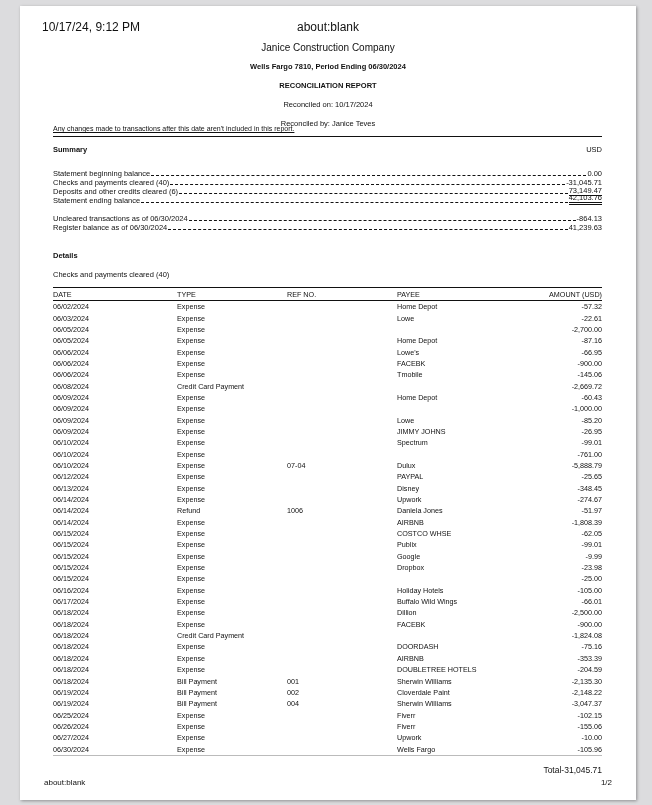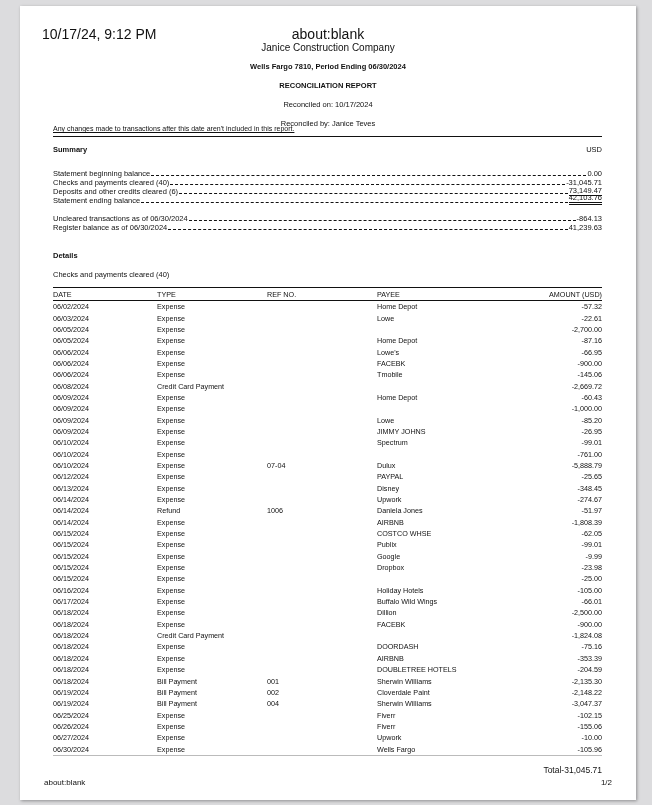--- a/index.html
+++ b/index.html
@@ -8,21 +8,21 @@
       background: #dcdcde;
       font-family: "Liberation Sans", sans-serif;
       color: #111;
       position: relative;
     }
     .sheet {
       position: absolute; left: 20px; top: 6px; width: 616px; height: 794px;
       background: #fff;
       box-shadow: 1px 1px 3px rgba(0,0,0,0.35);
     }
-    .hdr { position: absolute; top: 20px; font-size: 14px; }
+    .hdr { position: absolute; top: 14px; font-size: 12px; }
     .hdr.left { left: 22px; }
     .hdr.center { left: 0; width: 100%; text-align: center; }
     .ftr { position: absolute; top: 772px; font-size: 8px; }
     .ftr.left { left: 24px; }
     .ftr.right { right: 24px; }
 
     .titles { position: absolute; left: 0; top: 36px; width: 100%; text-align: center; }
     .titles div { line-height: 11px; }
     .t-company { font-size: 10px; margin-bottom: 8px; }
     .t-account { font-size: 7.5px; font-weight: bold; margin-bottom: 8px; }
@@ -52,21 +52,21 @@
 
     table.tx {
       position: absolute; left: 33px; top: 281px; width: 549px;
       border-collapse: collapse; font-size: 7.2px;
     }
     table.tx th {
       font-weight: normal; text-align: left; padding: 1px 0 1px 0;
       border-top: 1.5px solid #111; border-bottom: 1.5px solid #111; height: 10px;
     }
     table.tx td { padding: 0; height: 11.35px; line-height: 11px; white-space: nowrap; }
-    table.tx .c-date { width: 104px; }
+    table.tx .c-date { width: 124px; }
     table.tx .c-type { width: 110px; }
     table.tx .c-ref  { width: 110px; }
     table.tx .c-payee { width: 140px; }
     table.tx .c-amt { text-align: right; }
     table.tx tr.last td { border-bottom: 1px solid #bbb; }
 
     .total { position: absolute; left: 33px; top: 759px; width: 549px; font-size: 8.5px; display: flex; justify-content: flex-end; }
   </style>
 </head>
 <body>

